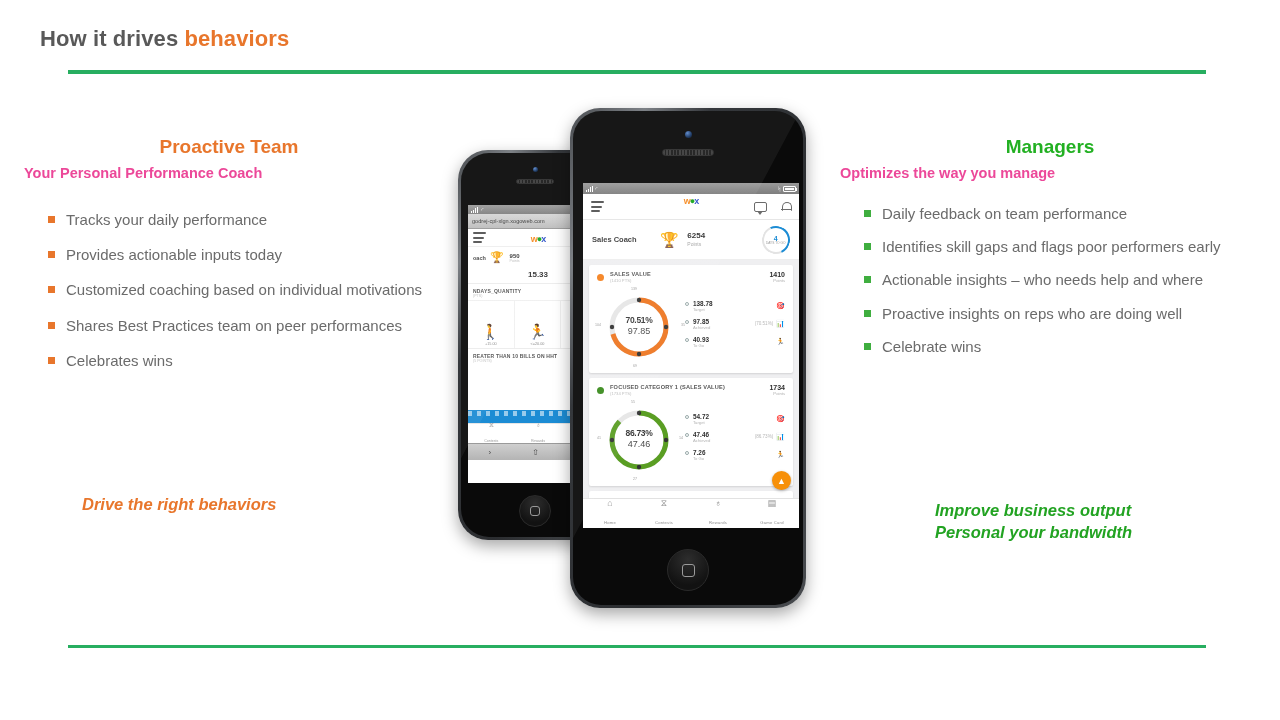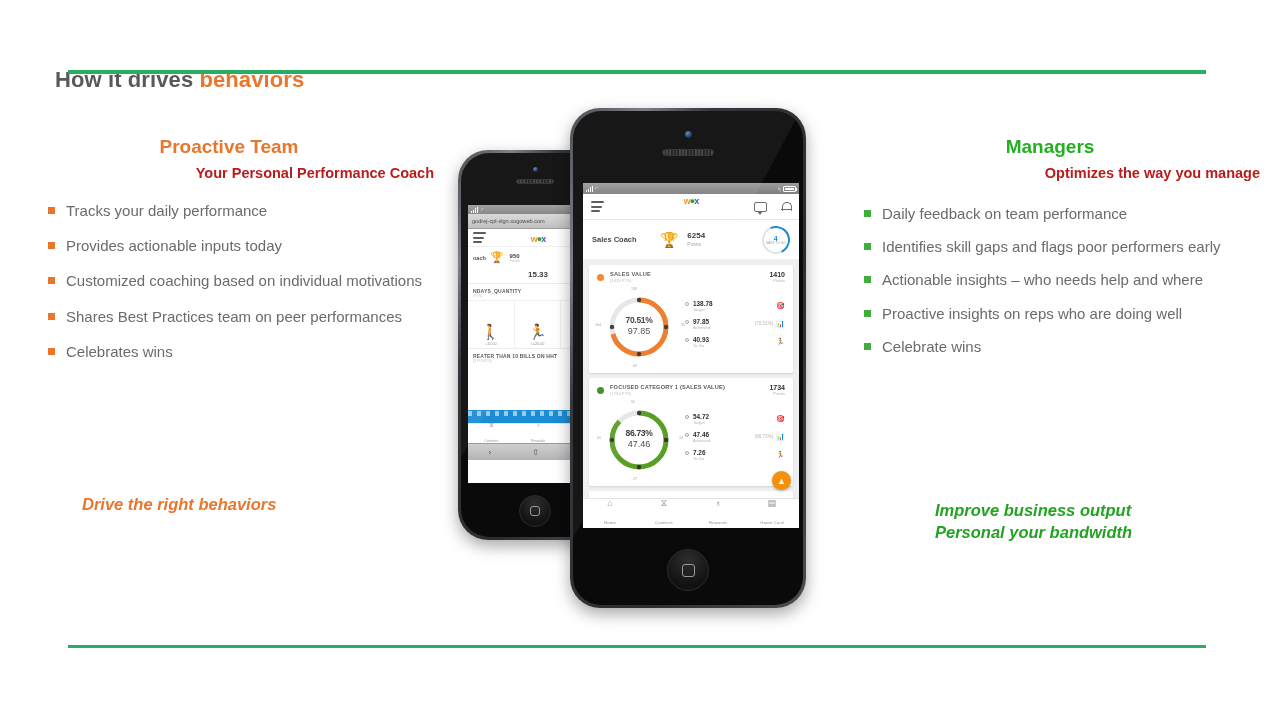--- a/index.html
+++ b/index.html
@@ -6,23 +6,23 @@
   html, body {
     width: 1280px; height: 720px;
     background: #ffffff;
     font-family: "Liberation Sans", sans-serif;
     overflow: hidden;
   }
   .slide { position: relative; width: 1280px; height: 720px; background: #fff; }
 
   
   .slide-title {
-    position: absolute; left: 55px; top: 26px;
+    position: absolute; left: 40px; top: 26px;
     font-size: 22px; font-weight: bold; color: #595959;
-    letter-spacing: .1px; white-space: nowrap; margin-top: 41px;
+    letter-spacing: .1px; white-space: nowrap;
   }
   .slide-title .accent { color: #E8762C; }
 
   .logo {
     position: absolute; right: 72px; top: 22px;
     font-size: 40px; font-weight: bold; letter-spacing: -1.5px;
     line-height: 1; white-space: nowrap;
     font-family: "DejaVu Sans", sans-serif;
   }
   .logo .lo { color: #F6891F; }
@@ -53,25 +53,25 @@
   .col-left  { left: 24px;  width: 410px; }
   .col-right { left: 840px; width: 420px; }
 
   .col-head {
     text-align: center; font-size: 19px; font-weight: bold;
     line-height: 1.2;
   }
   .col-left  .col-head { color: #E8762C; }
   .col-right .col-head { color: #22B022; }
   .col-sub {
-    text-align: right; font-size: 14.5px; font-weight: bold;
-    color: #b91c1c; margin-top: 6px;
-  }
-
-  ul.bullets { list-style: none; margin-top: 19px; }
+    text-align: left; font-size: 14.5px; font-weight: bold;
+    color: #ec4899; margin-top: 6px;
+  }
+
+  ul.bullets { list-style: none; margin-top: 28px; }
   ul.bullets li {
     position: relative; padding-left: 42px;
     font-size: 15px; color: #6b6b6b; line-height: 1.42;
     margin-bottom: 14px;
   }
   ul.bullets li .mk {
     position: absolute; left: 24px; top: 7px;
     width: 7px; height: 7px; display: block;
   }
   .col-left  ul.bullets li .mk { background: #E8762C; }

